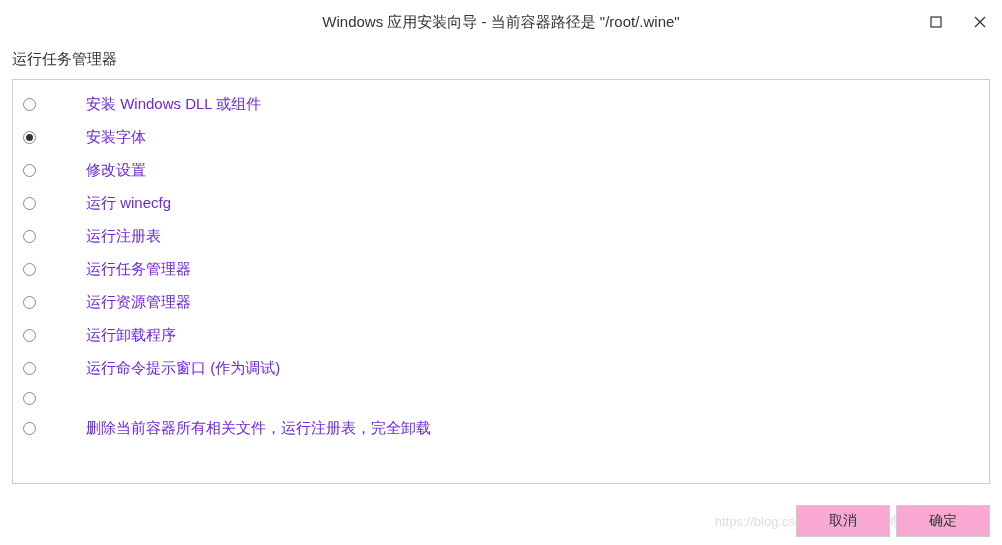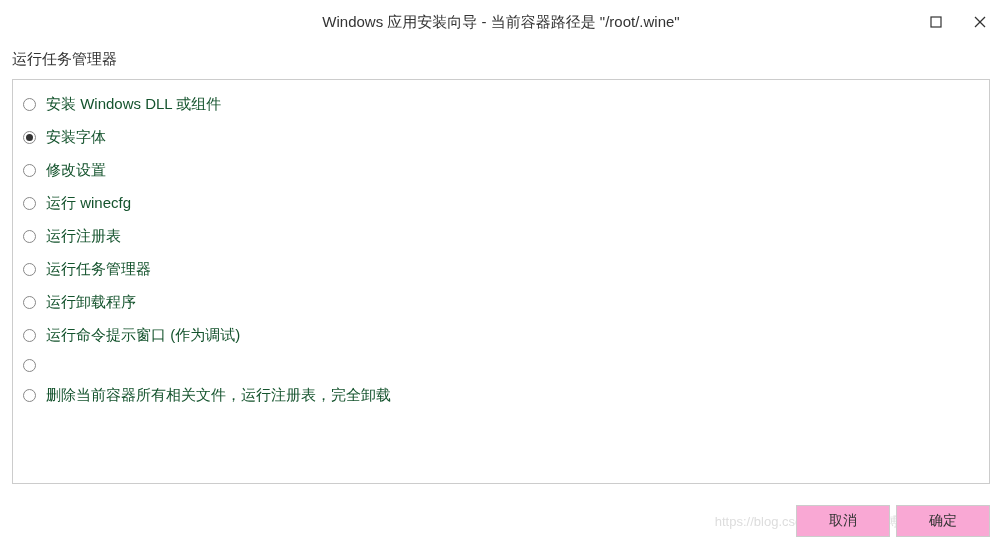--- a/index.html
+++ b/index.html
@@ -84,21 +84,22 @@
     }
     .radio.selected::after {
       content: "";
       width: 7px;
       height: 7px;
       border-radius: 50%;
       background: #333;
     }
     .option-label {
       font-size: 15px;
-      color: #14532d;
+      color: #6d28d9;
+      margin-left: 40px;
     }
     .footer {
       position: absolute;
       bottom: 8px;
       right: 12px;
       display: flex;
       gap: 6px;
     }
     .btn {
       border: 1px solid #ccc;
@@ -160,20 +161,24 @@
       <div class="option-row">
         <span class="radio"></span>
         <span class="option-label">运行注册表</span>
       </div>
       <div class="option-row">
         <span class="radio"></span>
         <span class="option-label">运行任务管理器</span>
       </div>
       <div class="option-row">
         <span class="radio"></span>
+        <span class="option-label">运行资源管理器</span>
+      </div>
+      <div class="option-row">
+        <span class="radio"></span>
         <span class="option-label">运行卸载程序</span>
       </div>
       <div class="option-row">
         <span class="radio"></span>
         <span class="option-label">运行命令提示窗口 (作为调试)</span>
       </div>
       <div class="option-row">
         <span class="radio"></span>
       </div>
       <div class="option-row">

